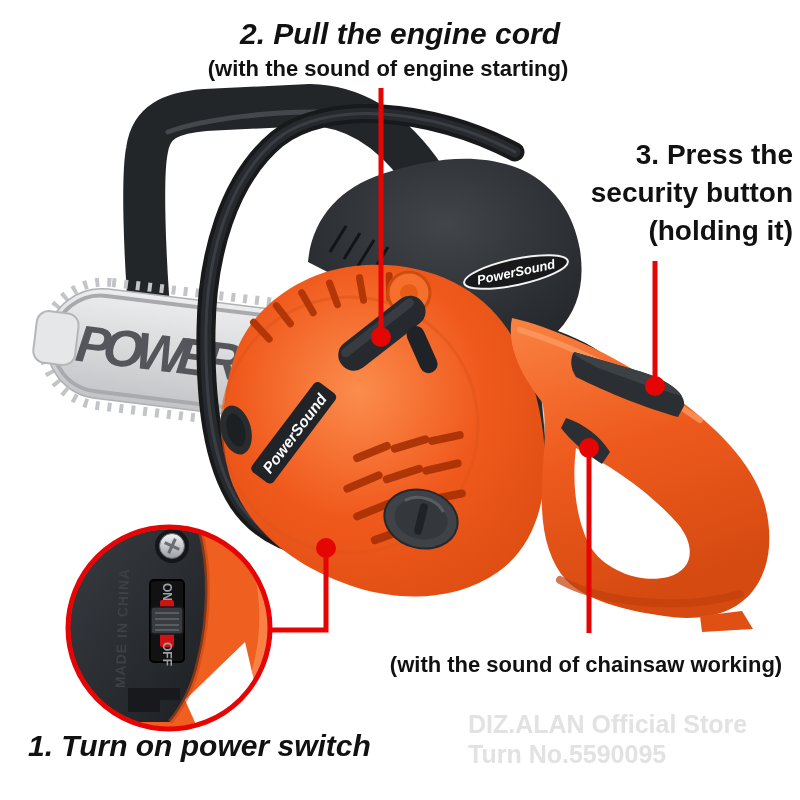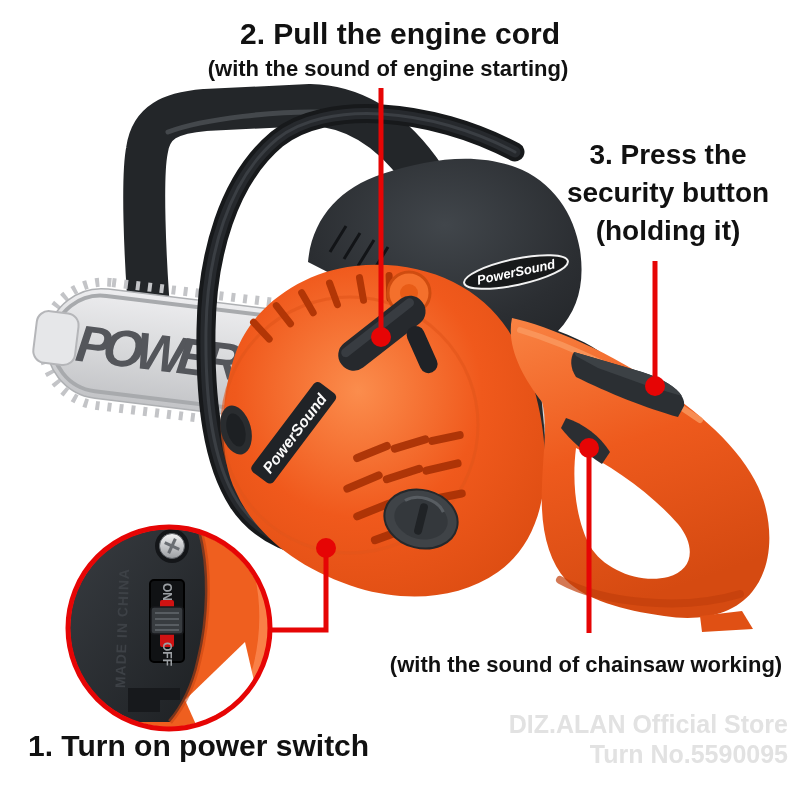--- a/index.html
+++ b/index.html
@@ -6,25 +6,25 @@
     --accent-red:#e60505;
     --text:#111111;
     --watermark:#e2e2e2;
   }
   html,body{margin:0;padding:0;background:#fff;}
   #stage{position:relative;width:800px;height:800px;background:#fff;overflow:hidden;
          font-family:"Liberation Sans",sans-serif;}
   #scene{position:absolute;left:0;top:0;}
   .t{position:absolute;color:var(--text);font-weight:bold;line-height:1.15;}
   .t.center{text-align:center;}
-  .title{font-size:30px;}
+  .title{font-size:30px;font-style:italic;}
   .sub{font-size:22px;}
-  .step3{font-size:28px;line-height:38px;white-space:pre-line;text-align:center;}
+  .step3{font-size:28px;line-height:38px;white-space:pre-line;text-align:right;}
   .watermark{position:absolute;color:var(--watermark);font-weight:bold;font-size:25px;
-             line-height:30px;text-align:right;}
+             line-height:30px;text-align:left;}
   .red-ln{stroke:var(--accent-red);}
   .red-fill{fill:var(--accent-red);}
 </style>
 </head>
 <body>
 
 <div id="stage">
 
   <svg id="scene" width="800" height="800" viewBox="0 0 800 800">
     <defs>

